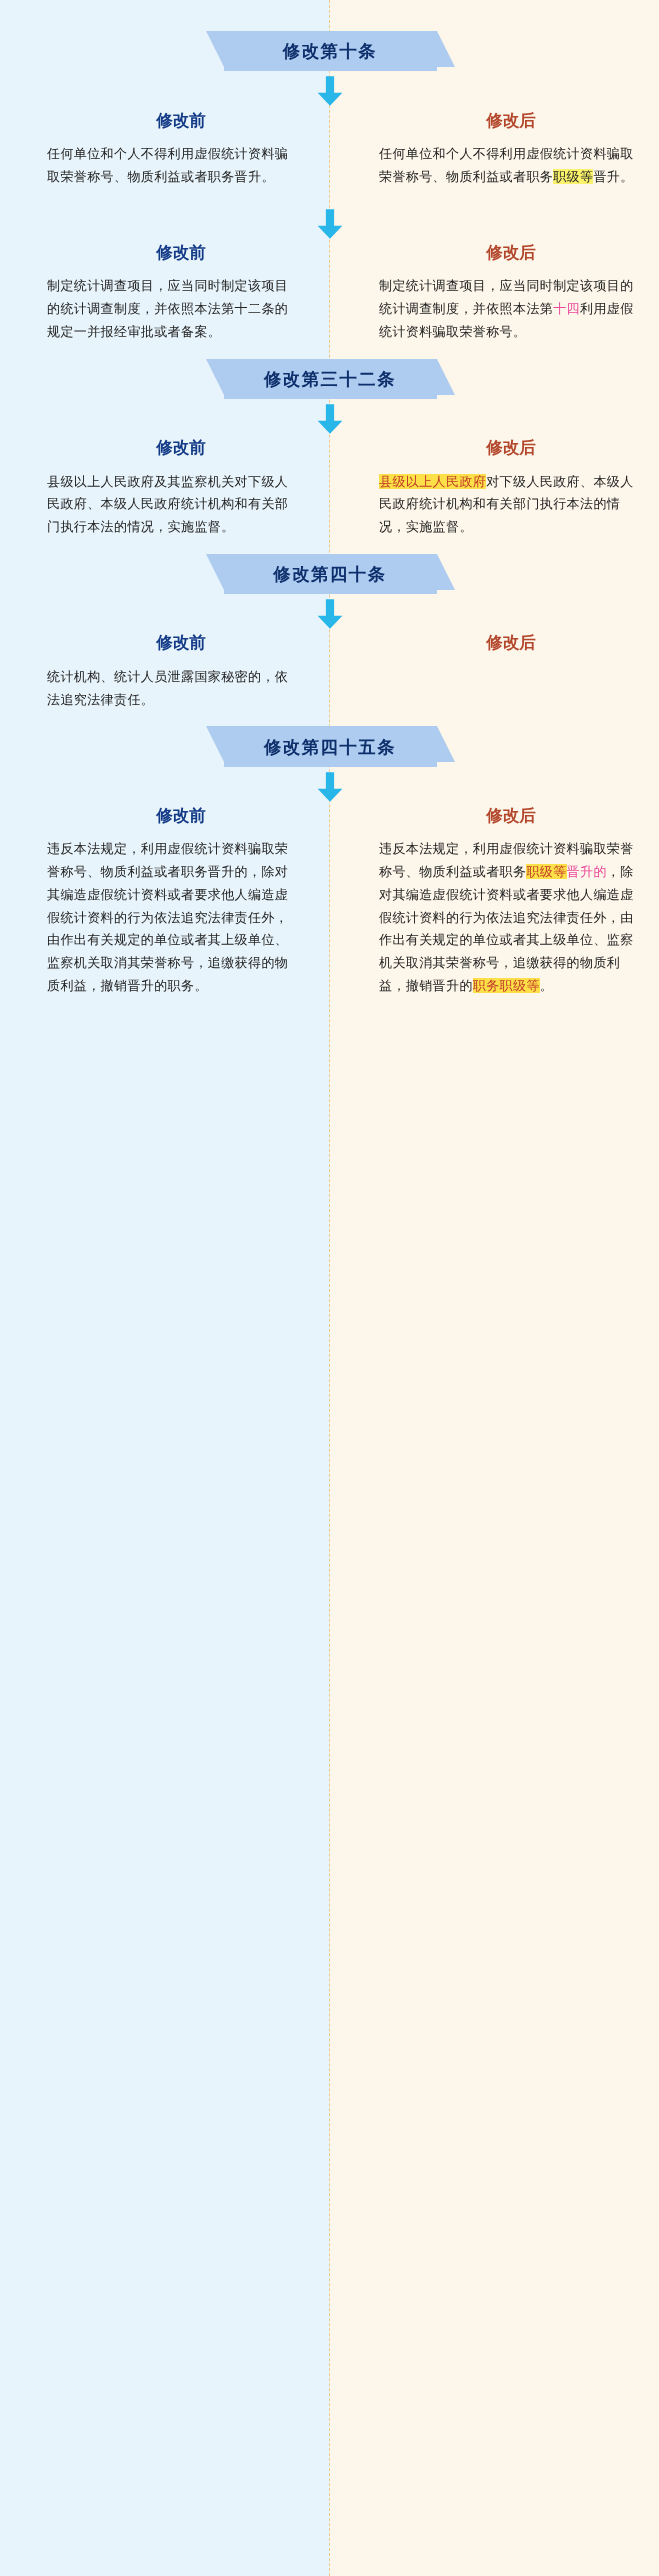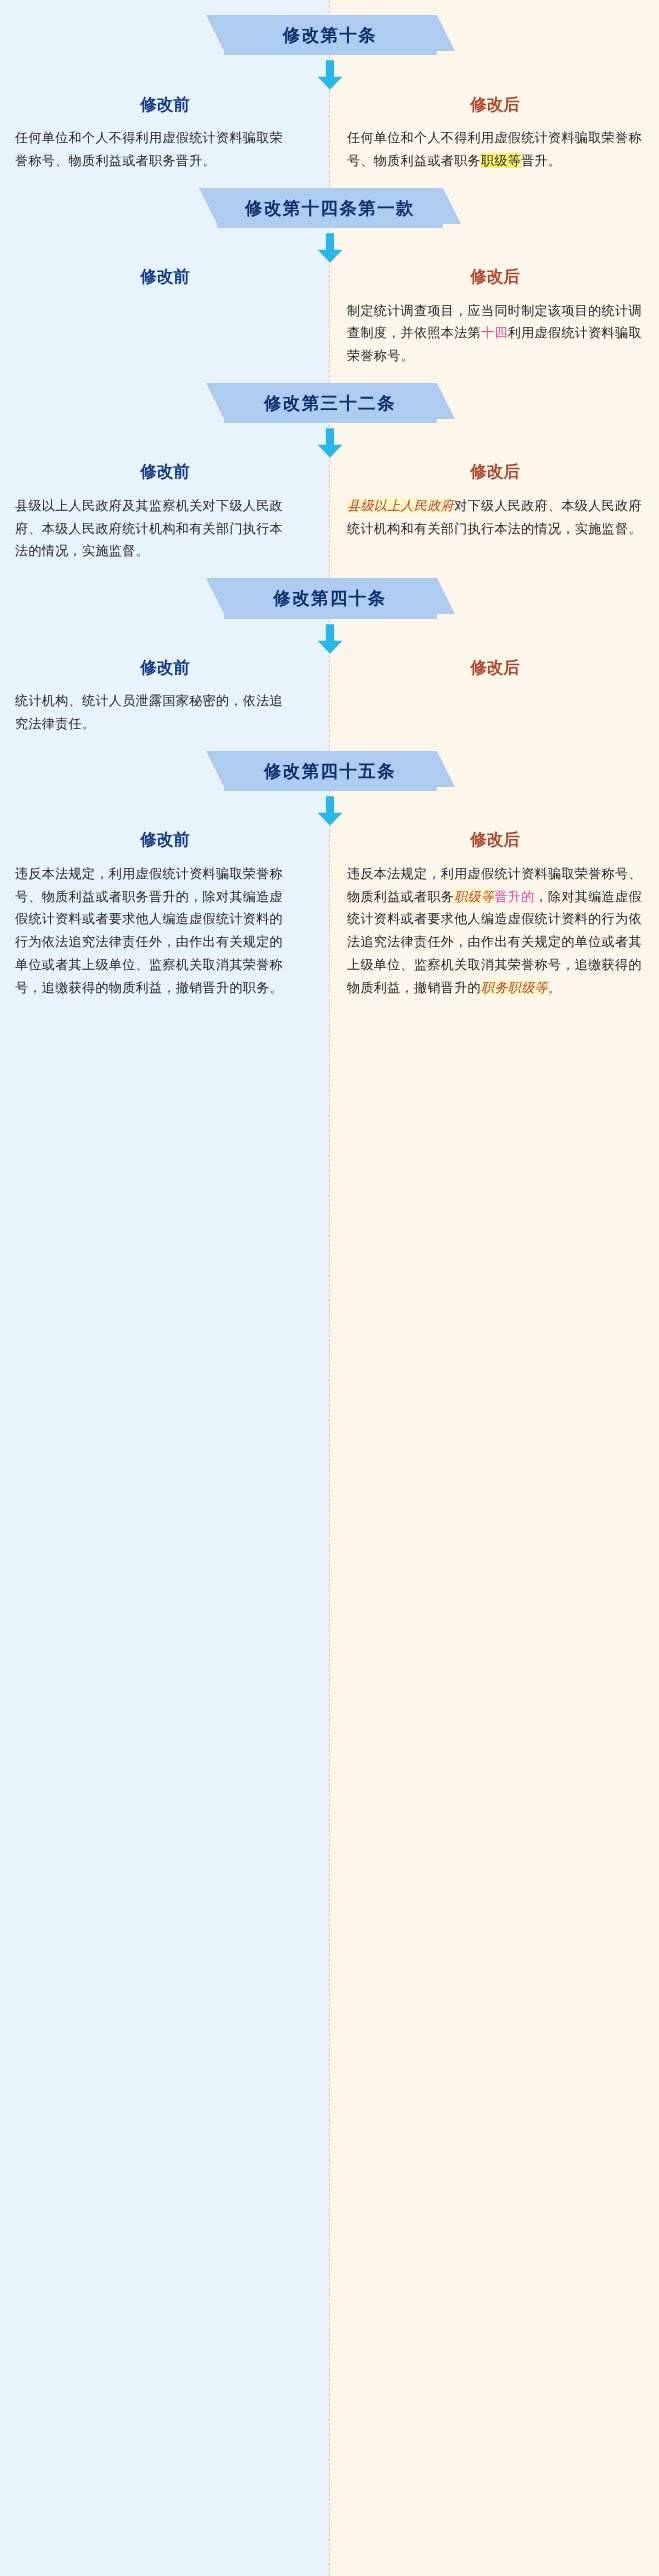--- a/index.html
+++ b/index.html
@@ -30,21 +30,21 @@
     position: absolute;
     left: 329px;
     top: 0;
     bottom: 0;
     width: 1.6px;
     border-left: 1.6px dashed #f0c98a;
   }
   .content {
     position: absolute;
     left: 0;
-    top: 0;
+    top: 16px;
     width: 660px;
   }
   .section {
     padding-top: 15px;
   }
   
   .banner-wrap {
     display: flex;
     justify-content: center;
     margin-bottom: 3.3px;
@@ -91,20 +91,21 @@
   .arrow-svg {
     display: block;
   }
   .cols {
     display: flex;
     width: 660px;
   }
   .col {
     width: 330px;
     box-sizing: border-box;
+    margin-left: 32px;
   }
   .col-head {
     text-align: center;
     font-size: 16.5px;
     font-weight: bold;
     margin-top: 1.6px;
     margin-bottom: 11.5px;
   }
   .head-before { color: #133a86; }
   .head-after  { color: #b3472c; }
@@ -120,23 +121,22 @@
   .col.right-col .body-text {
     padding: 0 15px 0 17px;
   }
   .hl-y {
     background: #fbf36b;
   }
   .hl-r {
     color: #ec4899;
   }
   .hl-ry {
-    background: #fef9c3;
+    background: #fde047;
     color: #c0392b;
-    font-style: italic;
   }
   .spacer-bottom { height: 33px; }
 </style>
 </head>
 <body>
 
 <div class="page">
   <div class="col-left"></div>
   <div class="col-right"></div>
   <div class="divider"></div>
@@ -155,31 +155,29 @@
             <div class="col-head head-before">修改前</div>
             <div class="body-text"><span class="">任何单位和个人不得利用虚假统计资料骗取荣誉称号、物质利益或者职务晋升。</span></div>
           </div>
           <div class="col right-col">
             <div class="col-head head-after">修改后</div>
             <div class="body-text"><span class="">任何单位和个人不得利用虚假统计资料骗取荣誉称号、物质利益或者职务</span><span class="hl-y">职级等</span><span class="">晋升。</span></div>
           </div>
         </div>
       </div>
       <div class="section">
-        <div class="banner-wrap">
-          <div class="banner">修改第十四条第一款</div>
-        </div>
-        <div class="arrow-wrap">
-          <svg class="arrow-svg" width="28" height="30" viewBox="0 0 34 36" xmlns="http://www.w3.org/2000/svg">
-            <path d="M12 0 H22 V20 H32 L17 36 L2 20 H12 Z" fill="#29b6e8"></path>
-          </svg>
-        </div>
-        <div class="cols">
-          <div class="col left-col">
-            <div class="col-head head-before">修改前</div>
+        <div class="arrow-wrap">
+          <svg class="arrow-svg" width="28" height="30" viewBox="0 0 34 36" xmlns="http://www.w3.org/2000/svg">
+            <path d="M12 0 H22 V20 H32 L17 36 L2 20 H12 Z" fill="#29b6e8"></path>
+          </svg>
+        </div>
+        <div class="cols">
+          <div class="col left-col">
+            <div class="col-head head-before">修改前</div>
+            <div class="body-text"><span class="">制定统计调查项目，应当同时制定该项目的统计调查制度，并依照本法第十二条的规定一并报经审批或者备案。</span></div>
           </div>
           <div class="col right-col">
             <div class="col-head head-after">修改后</div>
             <div class="body-text"><span class="">制定统计调查项目，应当同时制定该项目的统计调查制度，并依照本法第</span><span class="hl-r">十四</span><span class="">利用虚假统计资料骗取荣誉称号。</span></div>
           </div>
         </div>
       </div>
       <div class="section">
         <div class="banner-wrap">
           <div class="banner">修改第三十二条</div>

